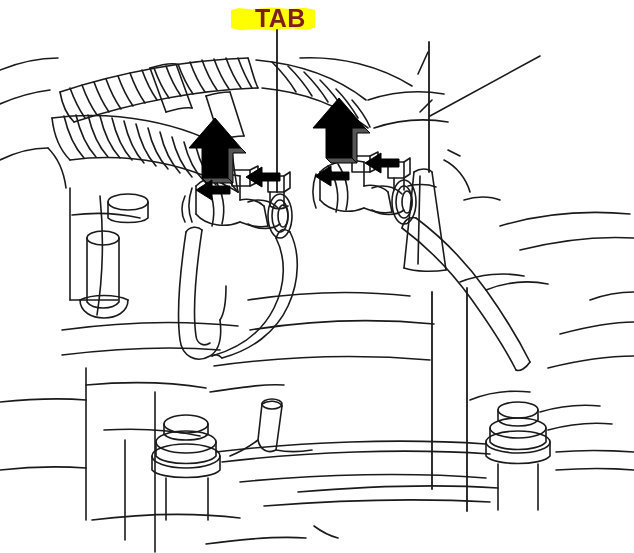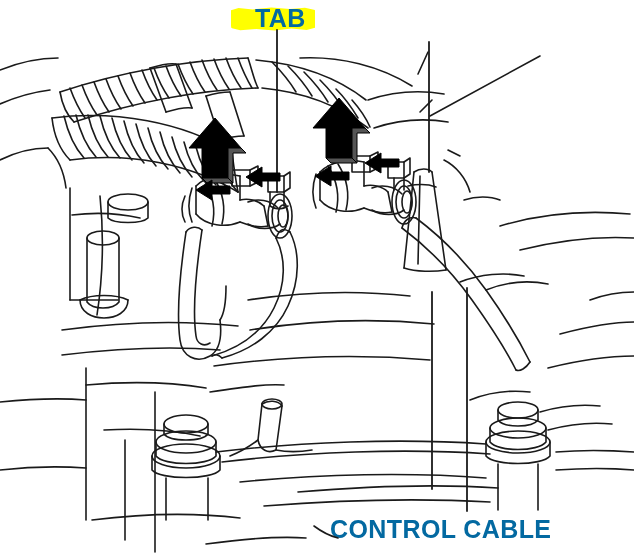--- a/index.html
+++ b/index.html
@@ -1,40 +1,39 @@
 <!DOCTYPE html>
 <html><head>
 <meta charset="utf-8">
 <style>
   html,body{margin:0;padding:0;background:#fff;}
   body{width:634px;height:553px;overflow:hidden;
        font-family:"Liberation Sans",sans-serif;}
   #root{position:relative;width:634px;height:553px;background:#ffffff;}
   svg.layer{position:absolute;left:0;top:0;width:634px;height:553px;}
   .lbl{position:absolute;font-family:"Liberation Sans",sans-serif;
-       font-size:25px;font-weight:700;color:#0369a1;letter-spacing:.4px;
+       font-size:25px;font-weight:700;color:#7f1d1d;letter-spacing:.4px;
        white-space:nowrap;line-height:1;}
   #lbl-tab{left:255px;top:6px;}
   #lbl-bracket{left:392px;top:6px;}
   #lbl-cable{left:330px;top:517px;}
   .hl{position:absolute;background:#ffff00;z-index:0;}
   #hl-tab{left:231px;top:7px;width:84px;height:24px;
           border-radius:3px 4px 3px 5px;
           clip-path:polygon(0% 14%,9% 4%,26% 10%,48% 2%,70% 8%,88% 3%,100% 12%,
                             100% 86%,90% 96%,72% 90%,52% 98%,30% 92%,11% 97%,0% 88%);}
 </style>
 </head>
 <body>
 
 <div id="root">
 
   <div class="hl" id="hl-tab"></div>
 
   <div class="lbl" id="lbl-tab">TAB</div>
-  <div class="lbl" id="lbl-cable">CONTROL CABLE</div>
 
   <svg class="layer" viewBox="0 0 634 553">
     <g fill="none" stroke="#1a1a1a" stroke-width="1.6" stroke-linecap="round" stroke-linejoin="round">
 
       <g stroke-width="1.8">
         <line x1="277" y1="30" x2="277" y2="192"></line>
         <line x1="429" y1="42" x2="429" y2="172"></line>
         <line x1="432" y1="292" x2="432" y2="489"></line>
         <line x1="467" y1="288" x2="467" y2="511"></line>
       </g>

